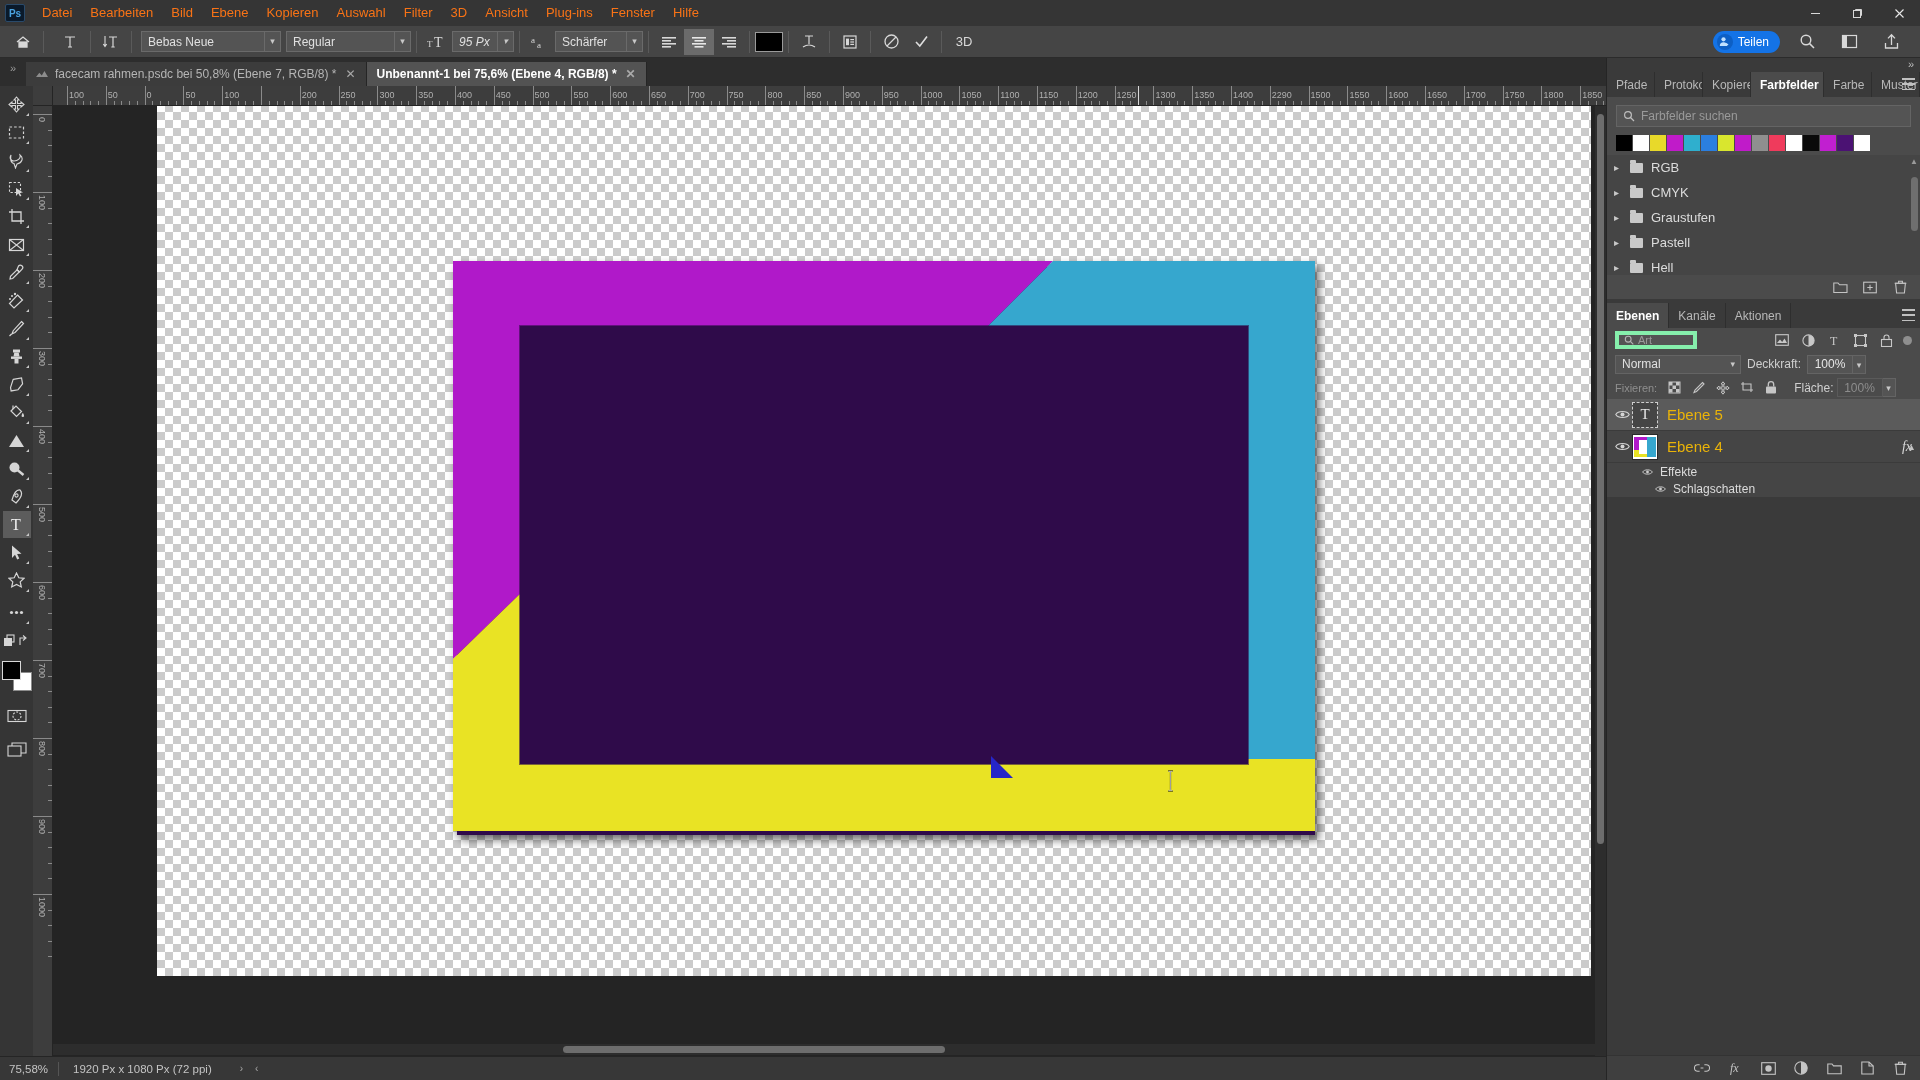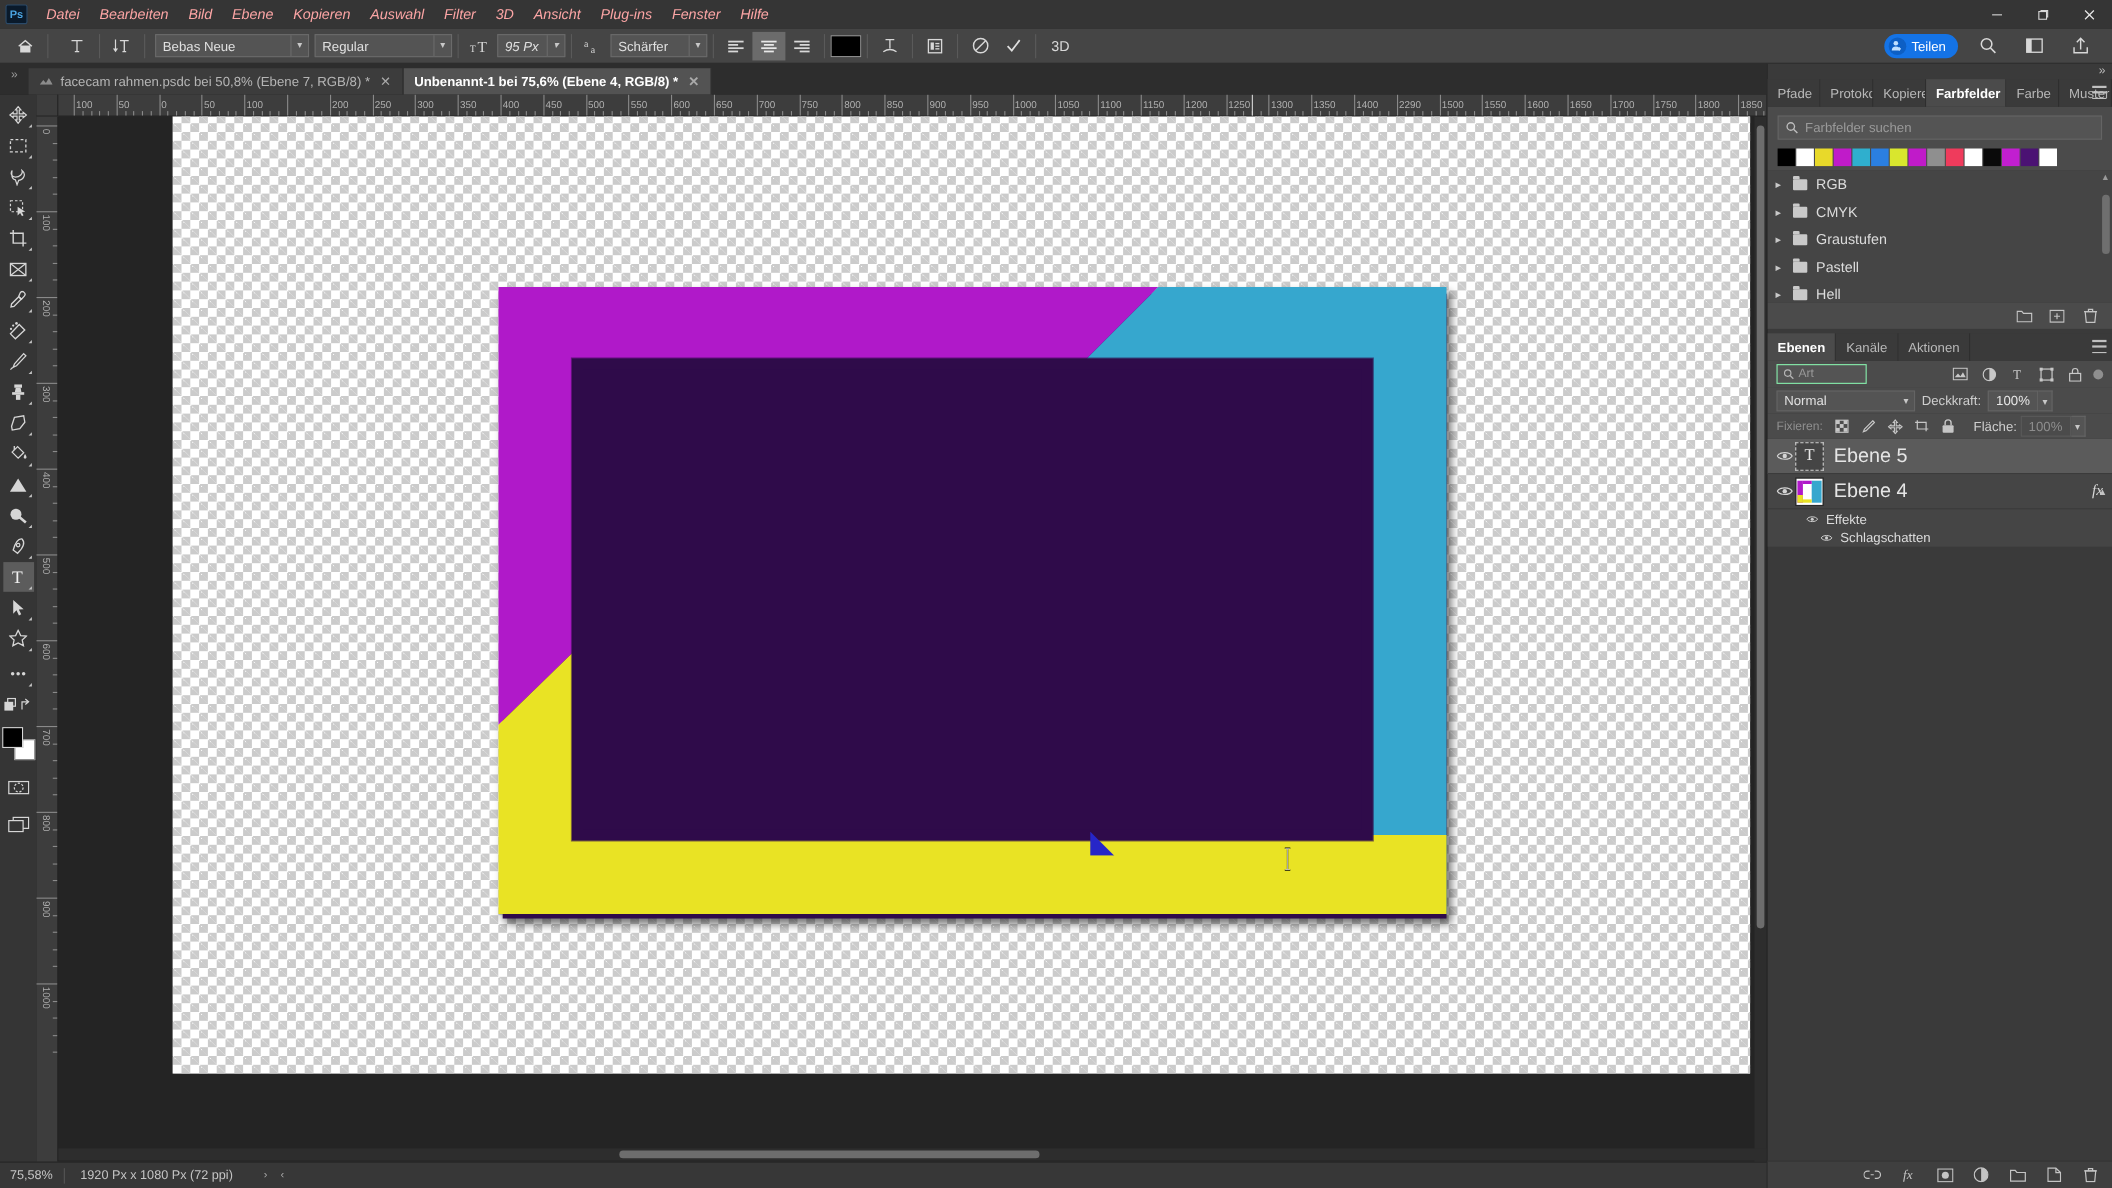--- a/index.html
+++ b/index.html
@@ -17,22 +17,22 @@
     background:#353535; display:flex; align-items:center;
   }
   .ps-logo {
     width:20px; height:18px; margin-left:5px; margin-right:8px;
     background:#0a1a2b; border:1px solid #2a4a6a; border-radius:2px;
     color:#4aa3e0; font-size:10px; font-weight:bold;
     display:flex; align-items:center; justify-content:center;
   }
   .menubar { display:flex; align-items:center; height:26px; }
   .menu-item {
-    padding:0 9px; height:26px; line-height:26px; font-size:13px; color:#fca5a5;
-    cursor:default; white-space:nowrap;font-style:italic;
+    padding:0 9px; height:26px; line-height:26px; font-size:13px; color:#f97316;
+    cursor:default; white-space:nowrap;
   }
   .win-ctrls { position:absolute; right:0; top:0; display:flex; height:26px; }
   .win-btn {
     width:42px; height:26px; display:flex; align-items:center; justify-content:center;
     color:#d0d0d0; font-size:12px;
   }
 
   
   .optionsbar {
     position:absolute; left:0; top:26px; width:1920px; height:32px;
@@ -247,21 +247,21 @@
   }
   .fi { width:16px; height:16px; color:#c4c4c4; display:flex; align-items:center; justify-content:center;}
 
   
   .layers-tabs { margin-top:4px; }
   .layer-tools {
     display:flex; align-items:center; height:24px; background:#4b4b4b;
     padding:0 8px; gap:0;
   }
   .filt-box {
-    width:82px; height:18px; background:#545454; border:1px solid #86efac;
+    width:82px; height:18px; background:#545454; border:4px solid #86efac;
     display:flex; align-items:center; gap:4px; padding-left:5px;
     font-size:11px; color:#999;
   }
   .lt-ic { width:26px;height:20px;display:flex;align-items:center;justify-content:center;color:#c8c8c8;}
   .toggle-dot { width:9px;height:9px;border-radius:50%;background:#8f8f8f; margin-left:4px;}
 
   .blend-row {
     display:flex; align-items:center; height:24px; background:#4b4b4b;
     padding:0 8px; gap:6px;
   }
@@ -295,21 +295,21 @@
   .eye { width:20px; display:flex; align-items:center; justify-content:center; color:#d4d4d4;}
   .lthumb {
     width:26px; height:26px; background:#2a2a2a;
     display:flex;align-items:center;justify-content:center;
     margin-right:9px; position:relative;
   }
   .lthumb.text-th {
     background:#454545; border:1px dashed #cfcfcf; color:#e8e8e8;
     font-family:"Liberation Serif", serif; font-size:15px;
   }
-  .lname { font-size:18px; color:#e5e5e5; }
+  .lname { font-size:15px; color:#eab308; }
   .fx-mark { margin-left:auto; font-family:"Liberation Serif",serif; font-style:italic;
     font-size:14px; color:#d8d8d8; padding-right:8px;}
   .fx-chev { position:absolute; right:6px; font-size:10px; color:#c4c4c4;}
   .sub-row {
     display:flex; align-items:center; height:17px; padding-left:35px; gap:7px;
     font-size:12px; color:#dcdcdc;
   }
   .sub-row.deep { padding-left:48px; }
   .eye-sm { width:11px;height:11px; display:flex;align-items:center;justify-content:center; color:#cfcfcf;}
 

